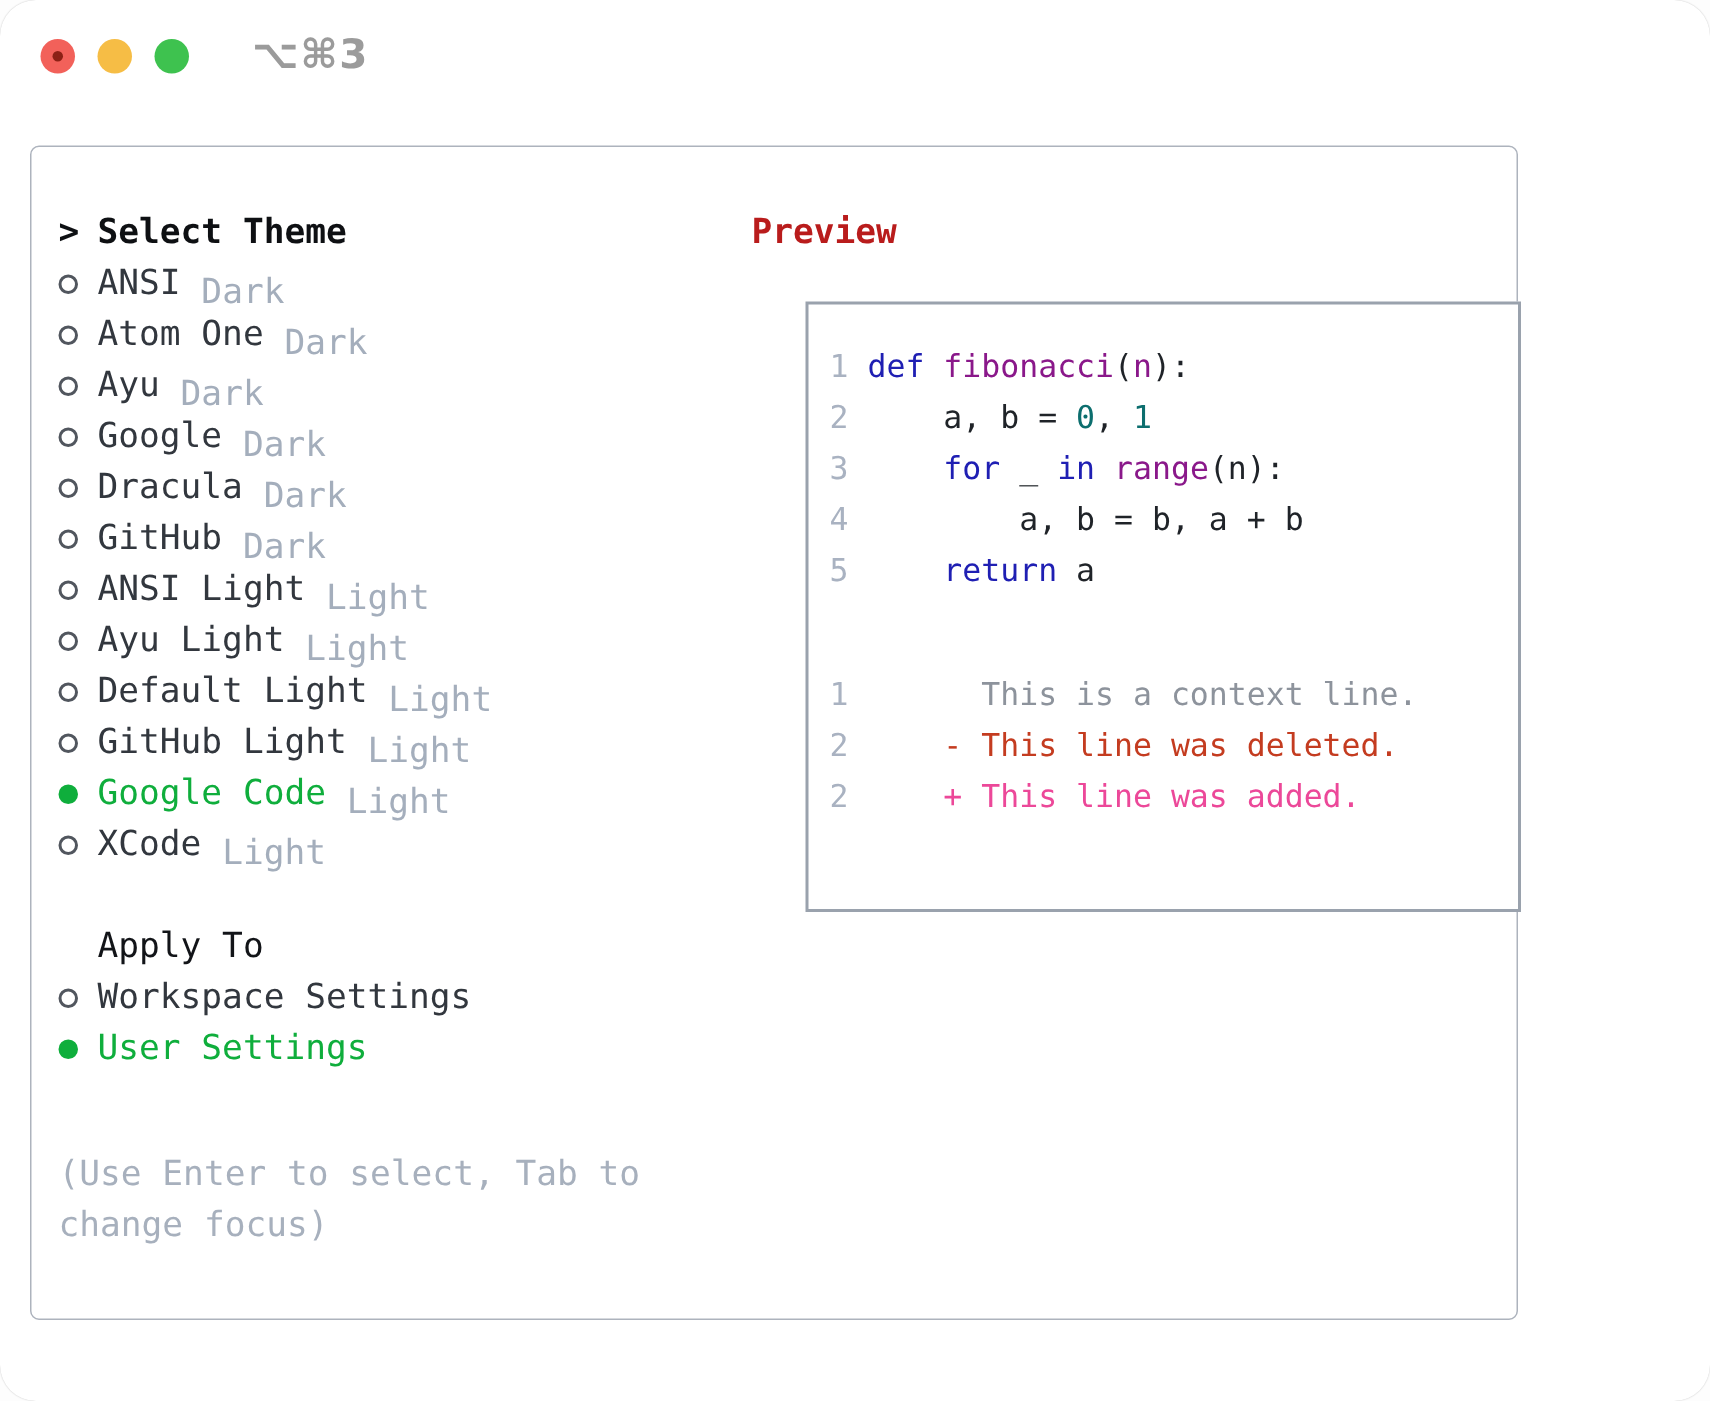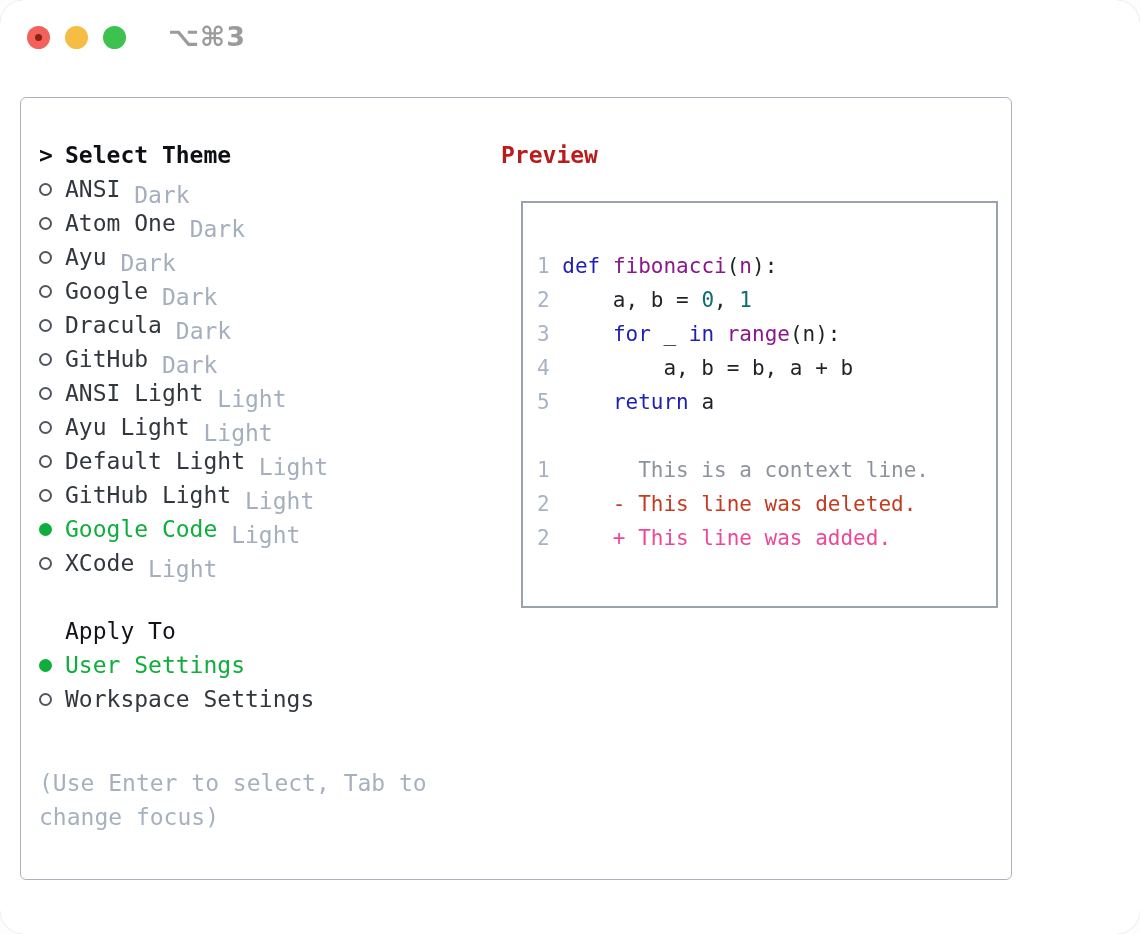--- a/index.html
+++ b/index.html
@@ -51,26 +51,26 @@
   .help {
     margin-top:50px; width:412px; font-size:23px; line-height:34px; color:#a7b0bd;
   }
 
   
   .preview-label {
     position:absolute; left:480px; top:40px; height:34px; line-height:34px;
     font-size:23px; font-weight:bold; color:#b91c1c;
   }
   .preview-box {
-    position:absolute; left:500px; top:103px; width:477px; height:407px;
+    position:absolute; left:516px; top:103px; width:477px; height:407px;
     border:2px solid #9aa2ad; background:#ffffff;
-    padding:46px 0 0 14px; overflow:hidden;
+    padding:24px 0 0 14px; overflow:hidden;
   }
   .code-group { font-size:21px; line-height:34px; white-space:pre; }
-  .code-group.diff { margin-top:34px; }
+  .code-group.diff { margin-top:49px; }
   .code-line { height:34px; }
   .tok-num  { color:#a9b2c1; }
   .tok-pl   { color:#1f2328; }
   .tok-kw   { color:#1f1fb3; }
   .tok-fn   { color:#8a188a; }
   .tok-lit  { color:#0c6e6e; }
   .tok-ctx  { color:#8d939c; }
   .tok-del  { color:#c43c20; }
   .tok-add  { color:#ec4899; }
 </style>
@@ -106,22 +106,22 @@
           <div class="row"><span class="marker"></span><span class="theme-name">GitHub Light</span><span class="theme-variant"> Light</span></div>
           <div class="row"><span class="marker selected"></span><span class="theme-name sel">Google Code</span><span class="theme-variant"> Light</span></div>
           <div class="row"><span class="marker"></span><span class="theme-name">XCode</span><span class="theme-variant"> Light</span></div>
         </div>
 
       <div class="spacer-row"></div>
 
       <div class="apply-header">Apply To</div>
 
       <div id="apply-list">
+          <div class="row"><span class="marker"></span><span class="theme-name">Workspace Settings</span></div>
           <div class="row"><span class="marker selected"></span><span class="theme-name sel">User Settings</span></div>
-          <div class="row"><span class="marker"></span><span class="theme-name">Workspace Settings</span></div>
         </div>
 
       <div class="help">(Use Enter to select, Tab to change focus)</div>
     </div>
 
     <div class="preview-label">Preview</div>
 
     <div class="preview-box">
       <div class="code-group" id="code-lines"><div class="code-line"><span class="tok-num">1</span><span class="tok-pl"> </span><span class="tok-kw">def</span><span class="tok-pl"> </span><span class="tok-fn">fibonacci</span><span class="tok-pl">(</span><span class="tok-fn">n</span><span class="tok-pl">):</span></div><div class="code-line"><span class="tok-num">2</span><span class="tok-pl">     a, b = </span><span class="tok-lit">0</span><span class="tok-pl">, </span><span class="tok-lit">1</span></div><div class="code-line"><span class="tok-num">3</span><span class="tok-pl">     </span><span class="tok-kw">for</span><span class="tok-pl"> _ </span><span class="tok-kw">in</span><span class="tok-pl"> </span><span class="tok-fn">range</span><span class="tok-pl">(n):</span></div><div class="code-line"><span class="tok-num">4</span><span class="tok-pl">         a, b = b, a + b</span></div><div class="code-line"><span class="tok-num">5</span><span class="tok-pl">     </span><span class="tok-kw">return</span><span class="tok-pl"> a</span></div></div>
       <div class="code-group diff" id="diff-lines"><div class="code-line"><span class="tok-num">1</span><span class="tok-ctx">       This is a context line.</span></div><div class="code-line"><span class="tok-num">2</span><span class="tok-del">     - This line was deleted.</span></div><div class="code-line"><span class="tok-num">2</span><span class="tok-add">     + This line was added.</span></div></div>

